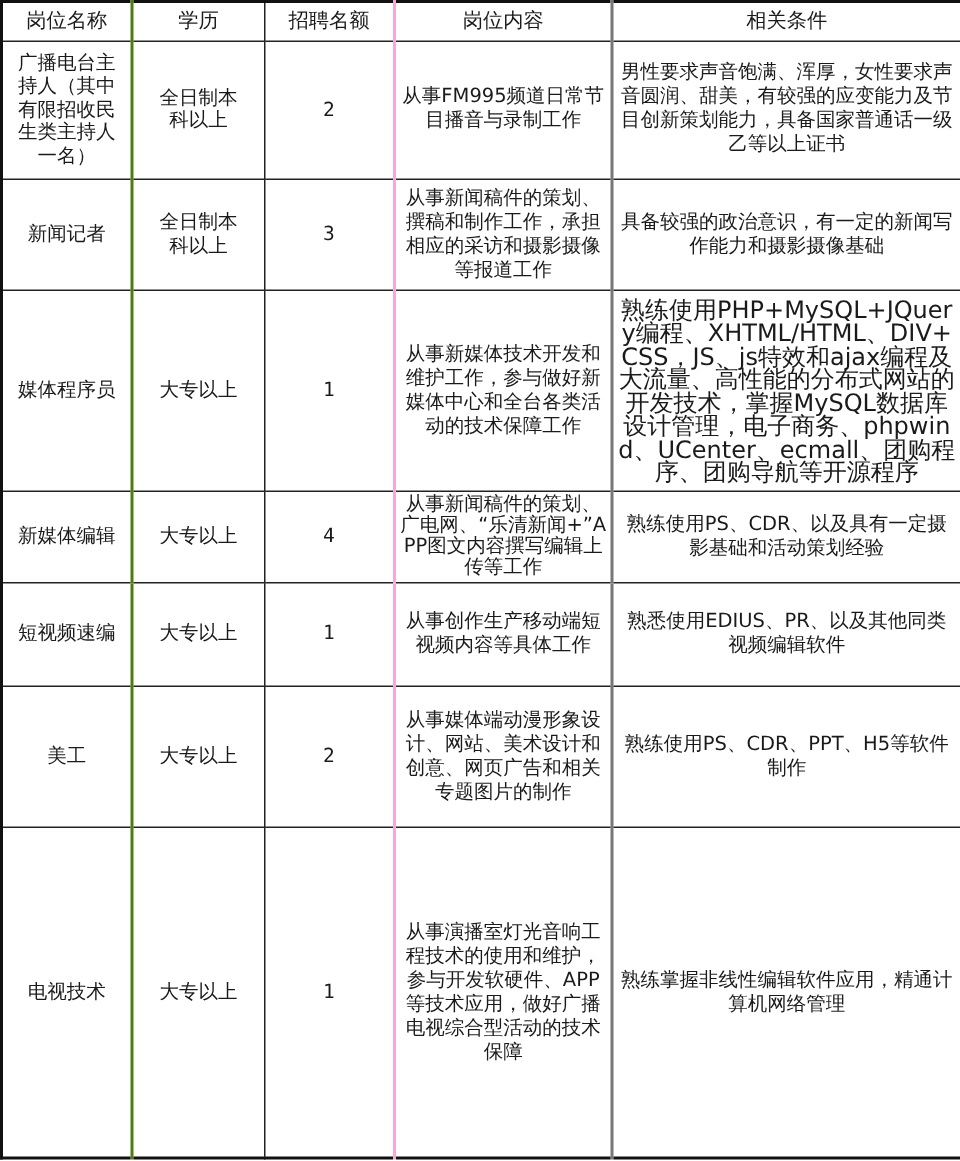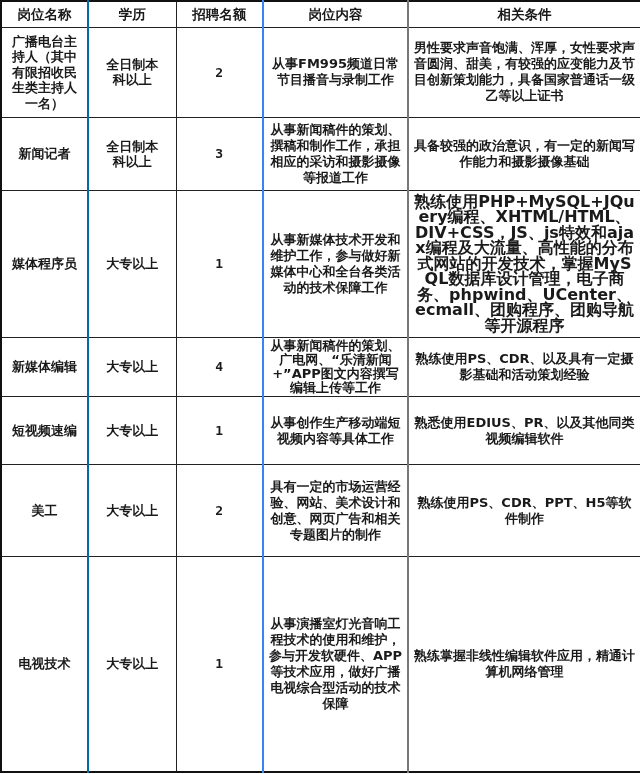--- a/index.html
+++ b/index.html
@@ -29,26 +29,26 @@
     table.jobs col.c3 { width: 87px; }
     table.jobs col.c4 { width: 145px; }
     table.jobs col.c5 { width: 233px; }
     table.jobs th, table.jobs td {
       border: 1px solid #222;
       padding: 0 2px;
       text-align: center;
       vertical-align: middle;
       font-size: 13px;
       line-height: 15.5px;
-      font-weight: bold;
+      font-weight: normal;
       word-break: break-all;
       overflow: hidden;
     }
-    table.jobs td.col-edu, table.jobs th.col-edu { border-left: 2px solid #0369a1; }
-    table.jobs td.col-content, table.jobs th.col-content { border-left: 2px solid #3b82f6; margin-left: 36px; }
+    table.jobs td.col-edu, table.jobs th.col-edu { border-left: 2px solid #4d7c0f; }
+    table.jobs td.col-content, table.jobs th.col-content { border-left: 2px solid #f9a8d4; margin-left: 36px; }
     table.jobs td.col-req, table.jobs th.col-req { border-left: 2px solid #777; }
     table.jobs th { font-size: 13.5px; }
     table.jobs td.col-count { font-family: "DejaVu Sans Mono", "Liberation Mono", monospace; font-size: 13px; }
     table.jobs td.col-req { padding: 0 3px; line-height: 16px; margin-top: 21px; }
     table.jobs td.col-content { line-height: 16px; }
     tr.h0 { height: 26px; }
     tr.h1 { height: 87px; }
     tr.h2 { height: 69px; }
     tr.h3 { height: 123px; }
     tr.h4 { height: 57px; }
@@ -110,21 +110,21 @@
       <td class="col-pos">短视频速编</td>
       <td class="col-edu">大专以上</td>
       <td class="col-count">1</td>
       <td class="col-content">从事创作生产移动端短视频内容等具体工作</td>
       <td class="col-req">熟悉使用EDIUS、PR、以及其他同类视频编辑软件</td>
     </tr>
     <tr class="h6">
       <td class="col-pos">美工</td>
       <td class="col-edu">大专以上</td>
       <td class="col-count">2</td>
-      <td class="col-content">具有一定的市场运营经验、网站、美术设计和创意、网页广告和相关专题图片的制作</td>
+      <td class="col-content">从事媒体端动漫形象设计、网站、美术设计和创意、网页广告和相关专题图片的制作</td>
       <td class="col-req">熟练使用PS、CDR、PPT、H5等软件制作</td>
     </tr>
     <tr class="h8">
       <td class="col-pos">电视技术</td>
       <td class="col-edu">大专以上</td>
       <td class="col-count">1</td>
       <td class="col-content">从事演播室灯光音响工程技术的使用和维护，参与开发软硬件、APP等技术应用，做好广播电视综合型活动的技术保障</td>
       <td class="col-req">熟练掌握非线性编辑软件应用，精通计算机网络管理</td>
     </tr>
   </tbody>

